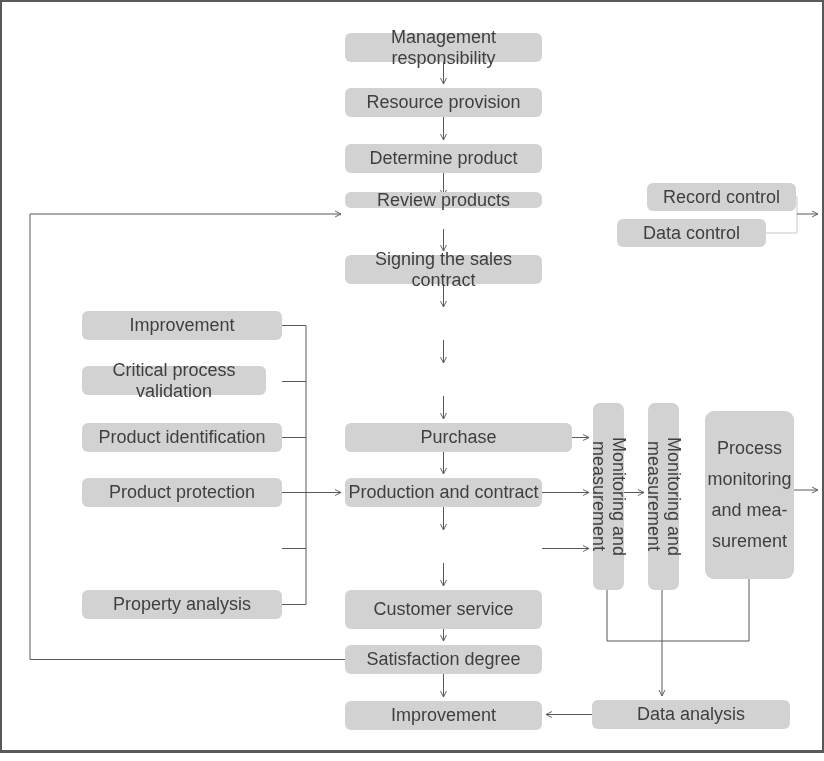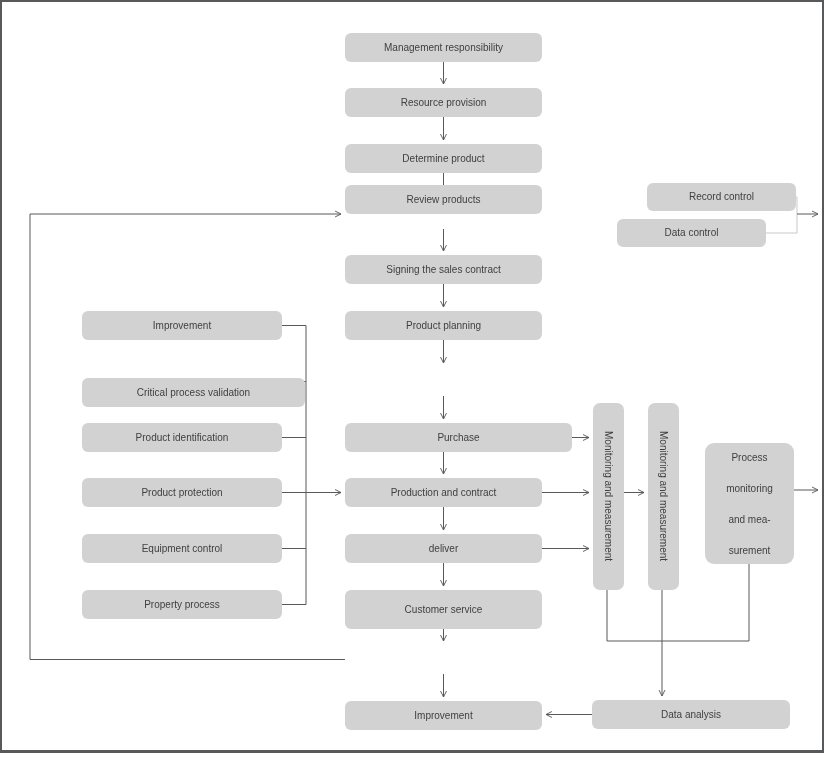--- a/index.html
+++ b/index.html
@@ -8,21 +8,21 @@
     --connector:#595959;
     --bracket-light:#c9c9c9;
     --frame:#58595b;
   }
   html,body{margin:0;padding:0;background:#ffffff;}
   body{font-family:"Liberation Sans", sans-serif;}
   #canvas{position:relative;width:824px;height:761px;background:#fff;overflow:hidden;}
   #frame{position:absolute;left:0;top:0;width:824px;height:753px;box-sizing:border-box;
          border:2px solid var(--frame);border-bottom-width:3px;pointer-events:none;}
   .node{position:absolute;background:var(--box-fill);border-radius:6px;color:var(--text);
-        display:flex;align-items:center;justify-content:center;font-size:10px;line-height:1.15;
+        display:flex;align-items:center;justify-content:center;font-size:18px;line-height:1.15;
         text-align:center;box-sizing:border-box;}
   .node.vertical{writing-mode:vertical-rl;border-radius:7px;}
   .node.big{border-radius:9px;flex-direction:column;}
   .node.big span{display:block;line-height:31px;}
   svg#connectors{position:absolute;left:0;top:0;width:824px;height:761px;}
   svg line, svg polyline{stroke:var(--connector);stroke-width:1;fill:none;}
   svg .light{stroke:var(--bracket-light);}
 </style>
 </head>
 <body>
@@ -85,43 +85,41 @@
       <line x1="607" y1="641" x2="749" y2="641"></line>
       <line x1="749" y1="552" x2="749" y2="641"></line>
       <line x1="662" y1="590" x2="662" y2="696" marker-end="url(#arrow)"></line>
       <line x1="592" y1="714.5" x2="546" y2="714.5" marker-end="url(#arrow)"></line>
     </g>
   </svg>
 
   <div class="node" style="left:345px;top:33px;width:197px;height:29px">Management responsibility</div>
   <div class="node" style="left:345px;top:88px;width:197px;height:29px">Resource provision</div>
   <div class="node" style="left:345px;top:144px;width:197px;height:29px">Determine product</div>
-  <div class="node" style="left:345px;top:185px;width:197px;height:29px">Review products</div>
+  <div class="node" style="left:345px;top:192px;width:197px;height:16px">Review products</div>
   <div class="node" style="left:345px;top:255px;width:197px;height:29px">Signing the sales contract</div>
-  <div class="node" style="left:345px;top:311px;width:197px;height:29px">Product planning</div>
   <div class="node" style="left:345px;top:423px;width:227px;height:29px">Purchase</div>
   <div class="node" style="left:345px;top:478px;width:197px;height:29px">Production and contract</div>
-  <div class="node" style="left:345px;top:534px;width:197px;height:29px">deliver</div>
   <div class="node" style="left:345px;top:590px;width:197px;height:39px">Customer service</div>
+  <div class="node" style="left:345px;top:645px;width:197px;height:29px">Satisfaction degree</div>
   <div class="node" style="left:345px;top:701px;width:197px;height:29px">Improvement</div>
 
   <div class="node" style="left:82px;top:311px;width:200px;height:29px">Improvement</div>
-  <div class="node" style="left:82px;top:378px;width:223px;height:29px">Critical process validation</div>
+  <div class="node" style="left:82px;top:366px;width:184px;height:29px">Critical process validation</div>
   <div class="node" style="left:82px;top:423px;width:200px;height:29px">Product identification</div>
   <div class="node" style="left:82px;top:478px;width:200px;height:29px">Product protection</div>
-  <div class="node" style="left:82px;top:534px;width:200px;height:29px">Equipment control</div>
-  <div class="node" style="left:82px;top:590px;width:200px;height:29px">Property process</div>
+  <div class="node" style="left:82px;top:590px;width:200px;height:29px">Property analysis</div>
 
   <div class="node" style="left:647px;top:183px;width:149px;height:28px">Record control</div>
   <div class="node" style="left:617px;top:219px;width:149px;height:28px">Data control</div>
 
   <div class="node vertical" style="left:593px;top:403px;width:31px;height:187px">Monitoring and measurement</div>
   <div class="node vertical" style="left:648px;top:403px;width:31px;height:187px">Monitoring and measurement</div>
 
-  <div class="node big" style="left:705px;top:443px;width:89px;height:121px">
+  <div class="node big" style="left:705px;top:411px;width:89px;height:168px">
     <span>Process</span>
     <span>monitoring</span>
     <span>and mea-</span>
     <span>surement</span>
   </div>
 
   <div class="node" style="left:592px;top:700px;width:198px;height:29px">Data analysis</div>
 
   <div id="frame"></div>
 </div>

